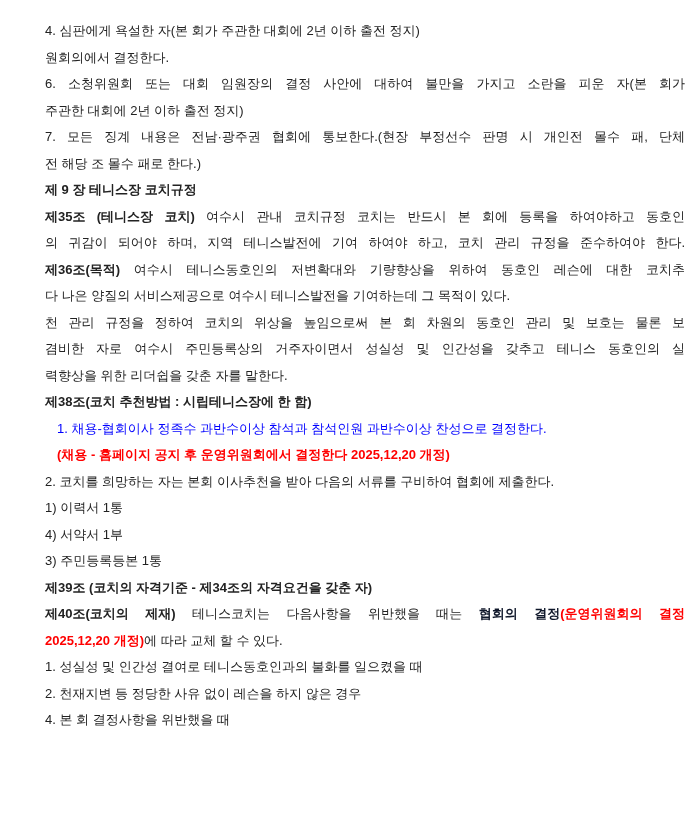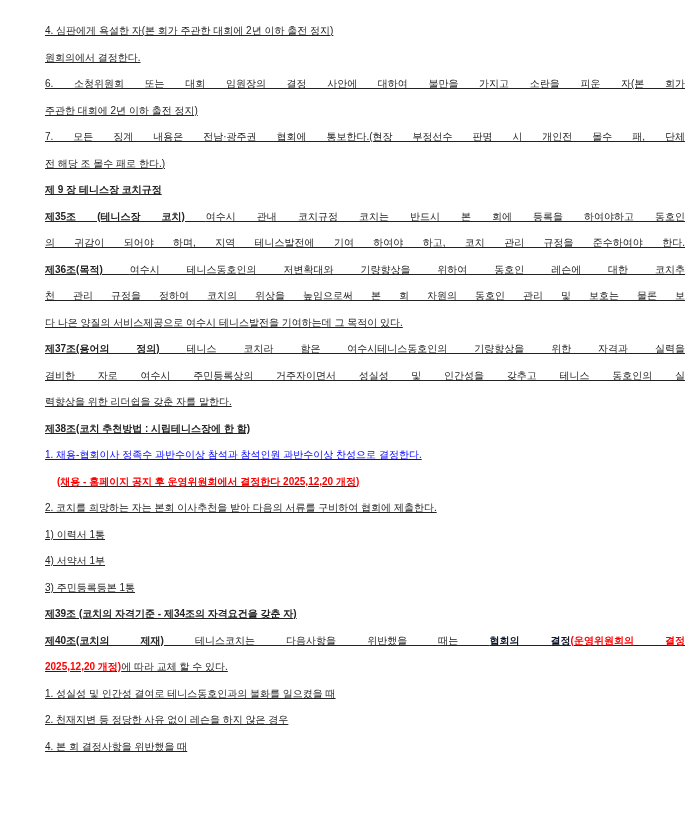--- a/index.html
+++ b/index.html
@@ -13,57 +13,55 @@
     width: 700px;
     height: 840px;
     background: #ffffff;
     padding: 18px 15px 0 45px;
     font-family: "Liberation Sans", "DejaVu Sans", sans-serif;
     overflow: hidden;
   }
   .line {
     height: 26.5px;
     line-height: 26.5px;
-    font-size: 10px;
+    font-size: 13px;
     color: #222222;
     text-align: left;
     white-space: pre-wrap;
-    text-decoration: underline;
   }
   .line.full {
     text-align: justify;
     text-align-last: justify;
   }
   .line.indent {
     padding-left: 12px;
   }
   .seg.normal { font-weight: normal; color: #222222; }
   .seg.bold { font-weight: bold; color: #222222; text-align: center; }
-  .seg.blue { font-weight: normal; color: #0000ff; }
+  .seg.blue { font-weight: normal; color: #0000ff; margin-left: 12px; }
   .seg.blue-bold { font-weight: bold; color: #0f172a; }
   .seg.red-bold { font-weight: bold; color: #ff0000; text-align: right; }
 </style>
 </head>
 <body>
 
 <div class="page">
   <div id="doc-body">
       <div class="line"><span class="seg normal">4. 심판에게 욕설한 자(본 회가 주관한 대회에 2년 이하 출전 정지)</span></div>
       <div class="line"><span class="seg normal">원회의에서 결정한다.</span></div>
       <div class="line full"><span class="seg normal">6. 소청위원회 또는 대회 임원장의 결정 사안에 대하여 불만을 가지고 소란을 피운 자(본 회가</span></div>
       <div class="line"><span class="seg normal">주관한 대회에 2년 이하 출전 정지)</span></div>
       <div class="line full"><span class="seg normal">7. 모든 징계 내용은 전남·광주권 협회에 통보한다.(현장 부정선수 판명 시 개인전 몰수 패, 단체</span></div>
       <div class="line"><span class="seg normal">전 해당 조 몰수 패로 한다.)</span></div>
       <div class="line"><span class="seg bold">제 9 장 테니스장 코치규정</span></div>
       <div class="line full"><span class="seg bold">제35조 (테니스장 코치) </span><span class="seg normal">여수시 관내 코치규정 코치는 반드시 본 회에 등록을 하여야하고 동호인</span></div>
       <div class="line full"><span class="seg normal">의 귀감이 되어야 하며, 지역 테니스발전에 기여 하여야 하고, 코치 관리 규정을 준수하여야 한다.</span></div>
       <div class="line full"><span class="seg bold">제36조(목적) </span><span class="seg normal">여수시 테니스동호인의 저변확대와 기량향상을 위하여 동호인 레슨에 대한 코치추</span></div>
+      <div class="line"><span class="seg normal">다 나은 양질의 서비스제공으로 여수시 테니스발전을 기여하는데 그 목적이 있다.</span></div>
       <div class="line full"><span class="seg normal">천 관리 규정을 정하여 코치의 위상을 높임으로써 본 회 차원의 동호인 관리 및 보호는 물론 보</span></div>
-      <div class="line"><span class="seg normal">다 나은 양질의 서비스제공으로 여수시 테니스발전을 기여하는데 그 목적이 있다.</span></div>
-      <div class="line full"><span class="seg bold">제37조(용어의 정의) </span><span class="seg normal">테니스 코치라 함은 여수시테니스동호인의 기량향상을 위한 자격과 실력을</span></div>
       <div class="line full"><span class="seg normal">겸비한 자로 여수시 주민등록상의 거주자이면서 성실성 및 인간성을 갖추고 테니스 동호인의 실</span></div>
       <div class="line"><span class="seg normal">력향상을 위한 리더쉽을 갖춘 자를 말한다.</span></div>
       <div class="line"><span class="seg bold">제38조(코치 추천방법 : 시립테니스장에 한 함)</span></div>
       <div class="line"><span class="seg blue">1. 채용-협회이사 정족수 과반수이상 참석과 참석인원 과반수이상 찬성으로 결정한다.</span></div>
       <div class="line indent"><span class="seg red-bold">(채용 - 홈페이지 공지 후 운영위원회에서 결정한다 2025,12,20 개정)</span></div>
       <div class="line"><span class="seg normal">2. 코치를 희망하는 자는 본회 이사추천을 받아 다음의 서류를 구비하여 협회에 제출한다.</span></div>
       <div class="line"><span class="seg normal">1) 이력서 1통</span></div>
       <div class="line"><span class="seg normal">4) 서약서 1부</span></div>
       <div class="line"><span class="seg normal">3) 주민등록등본 1통</span></div>
       <div class="line"><span class="seg bold">제39조 (코치의 자격기준 - 제34조의 자격요건을 갖춘 자)</span></div>

